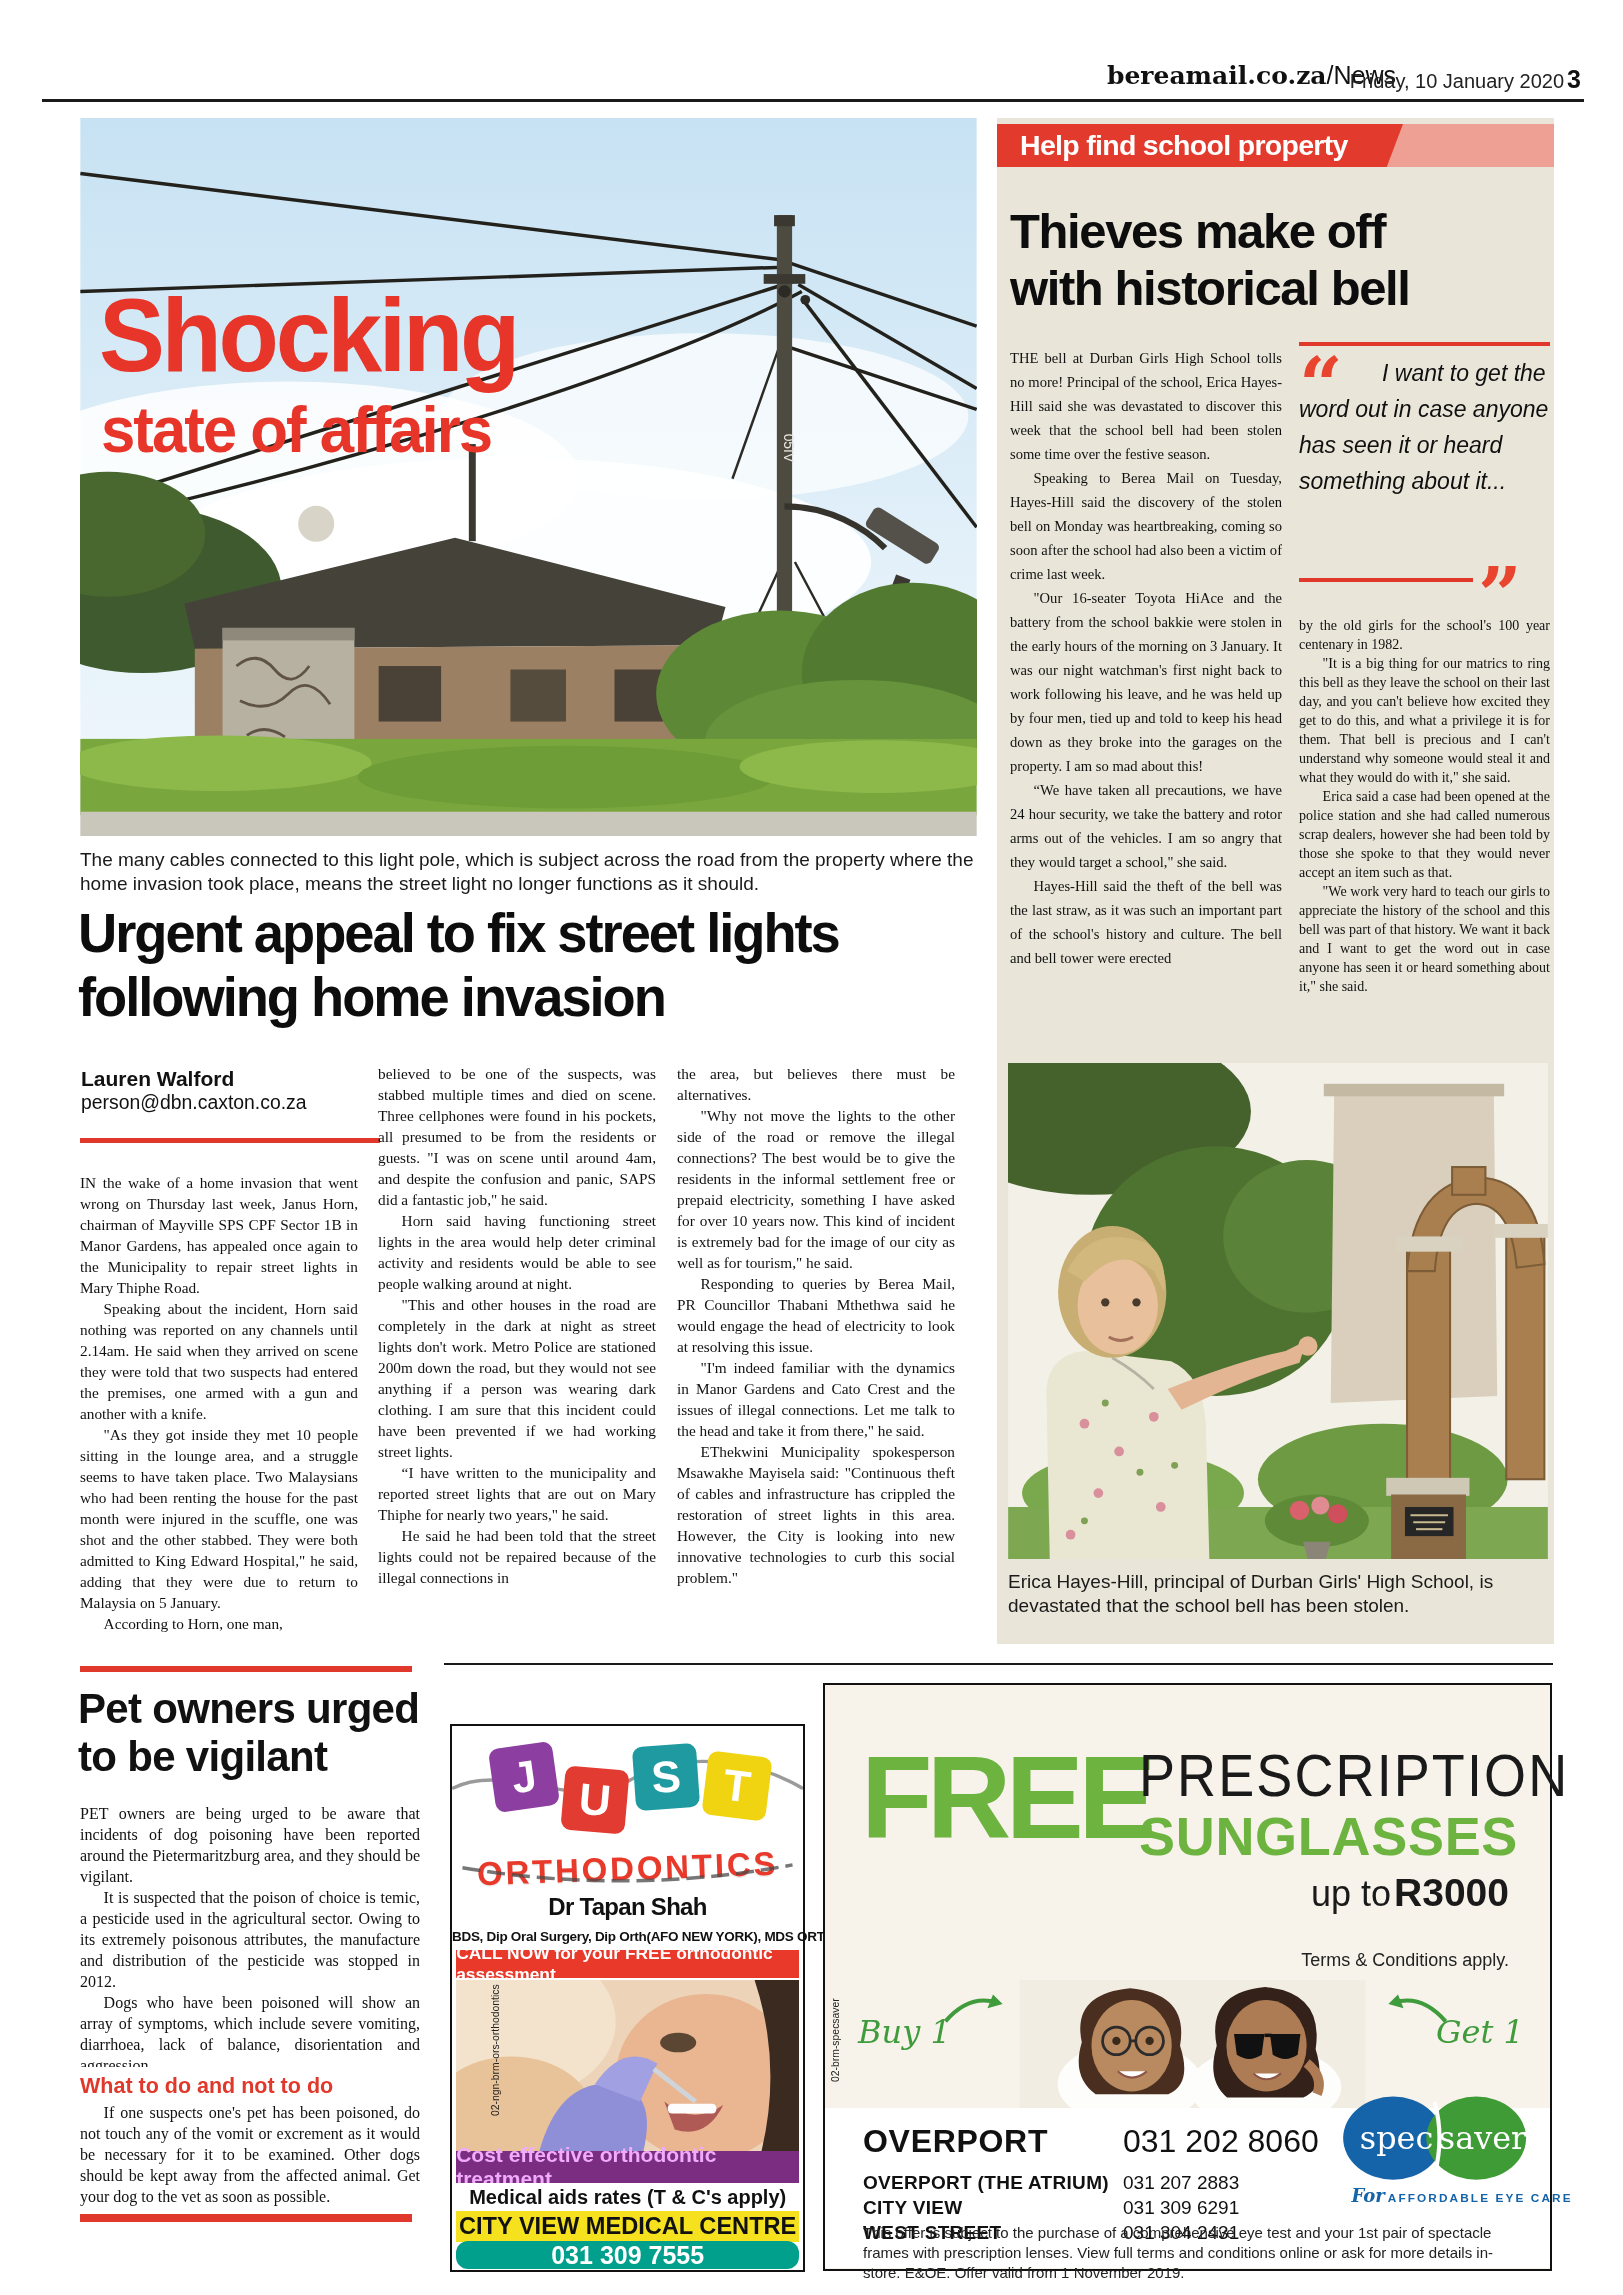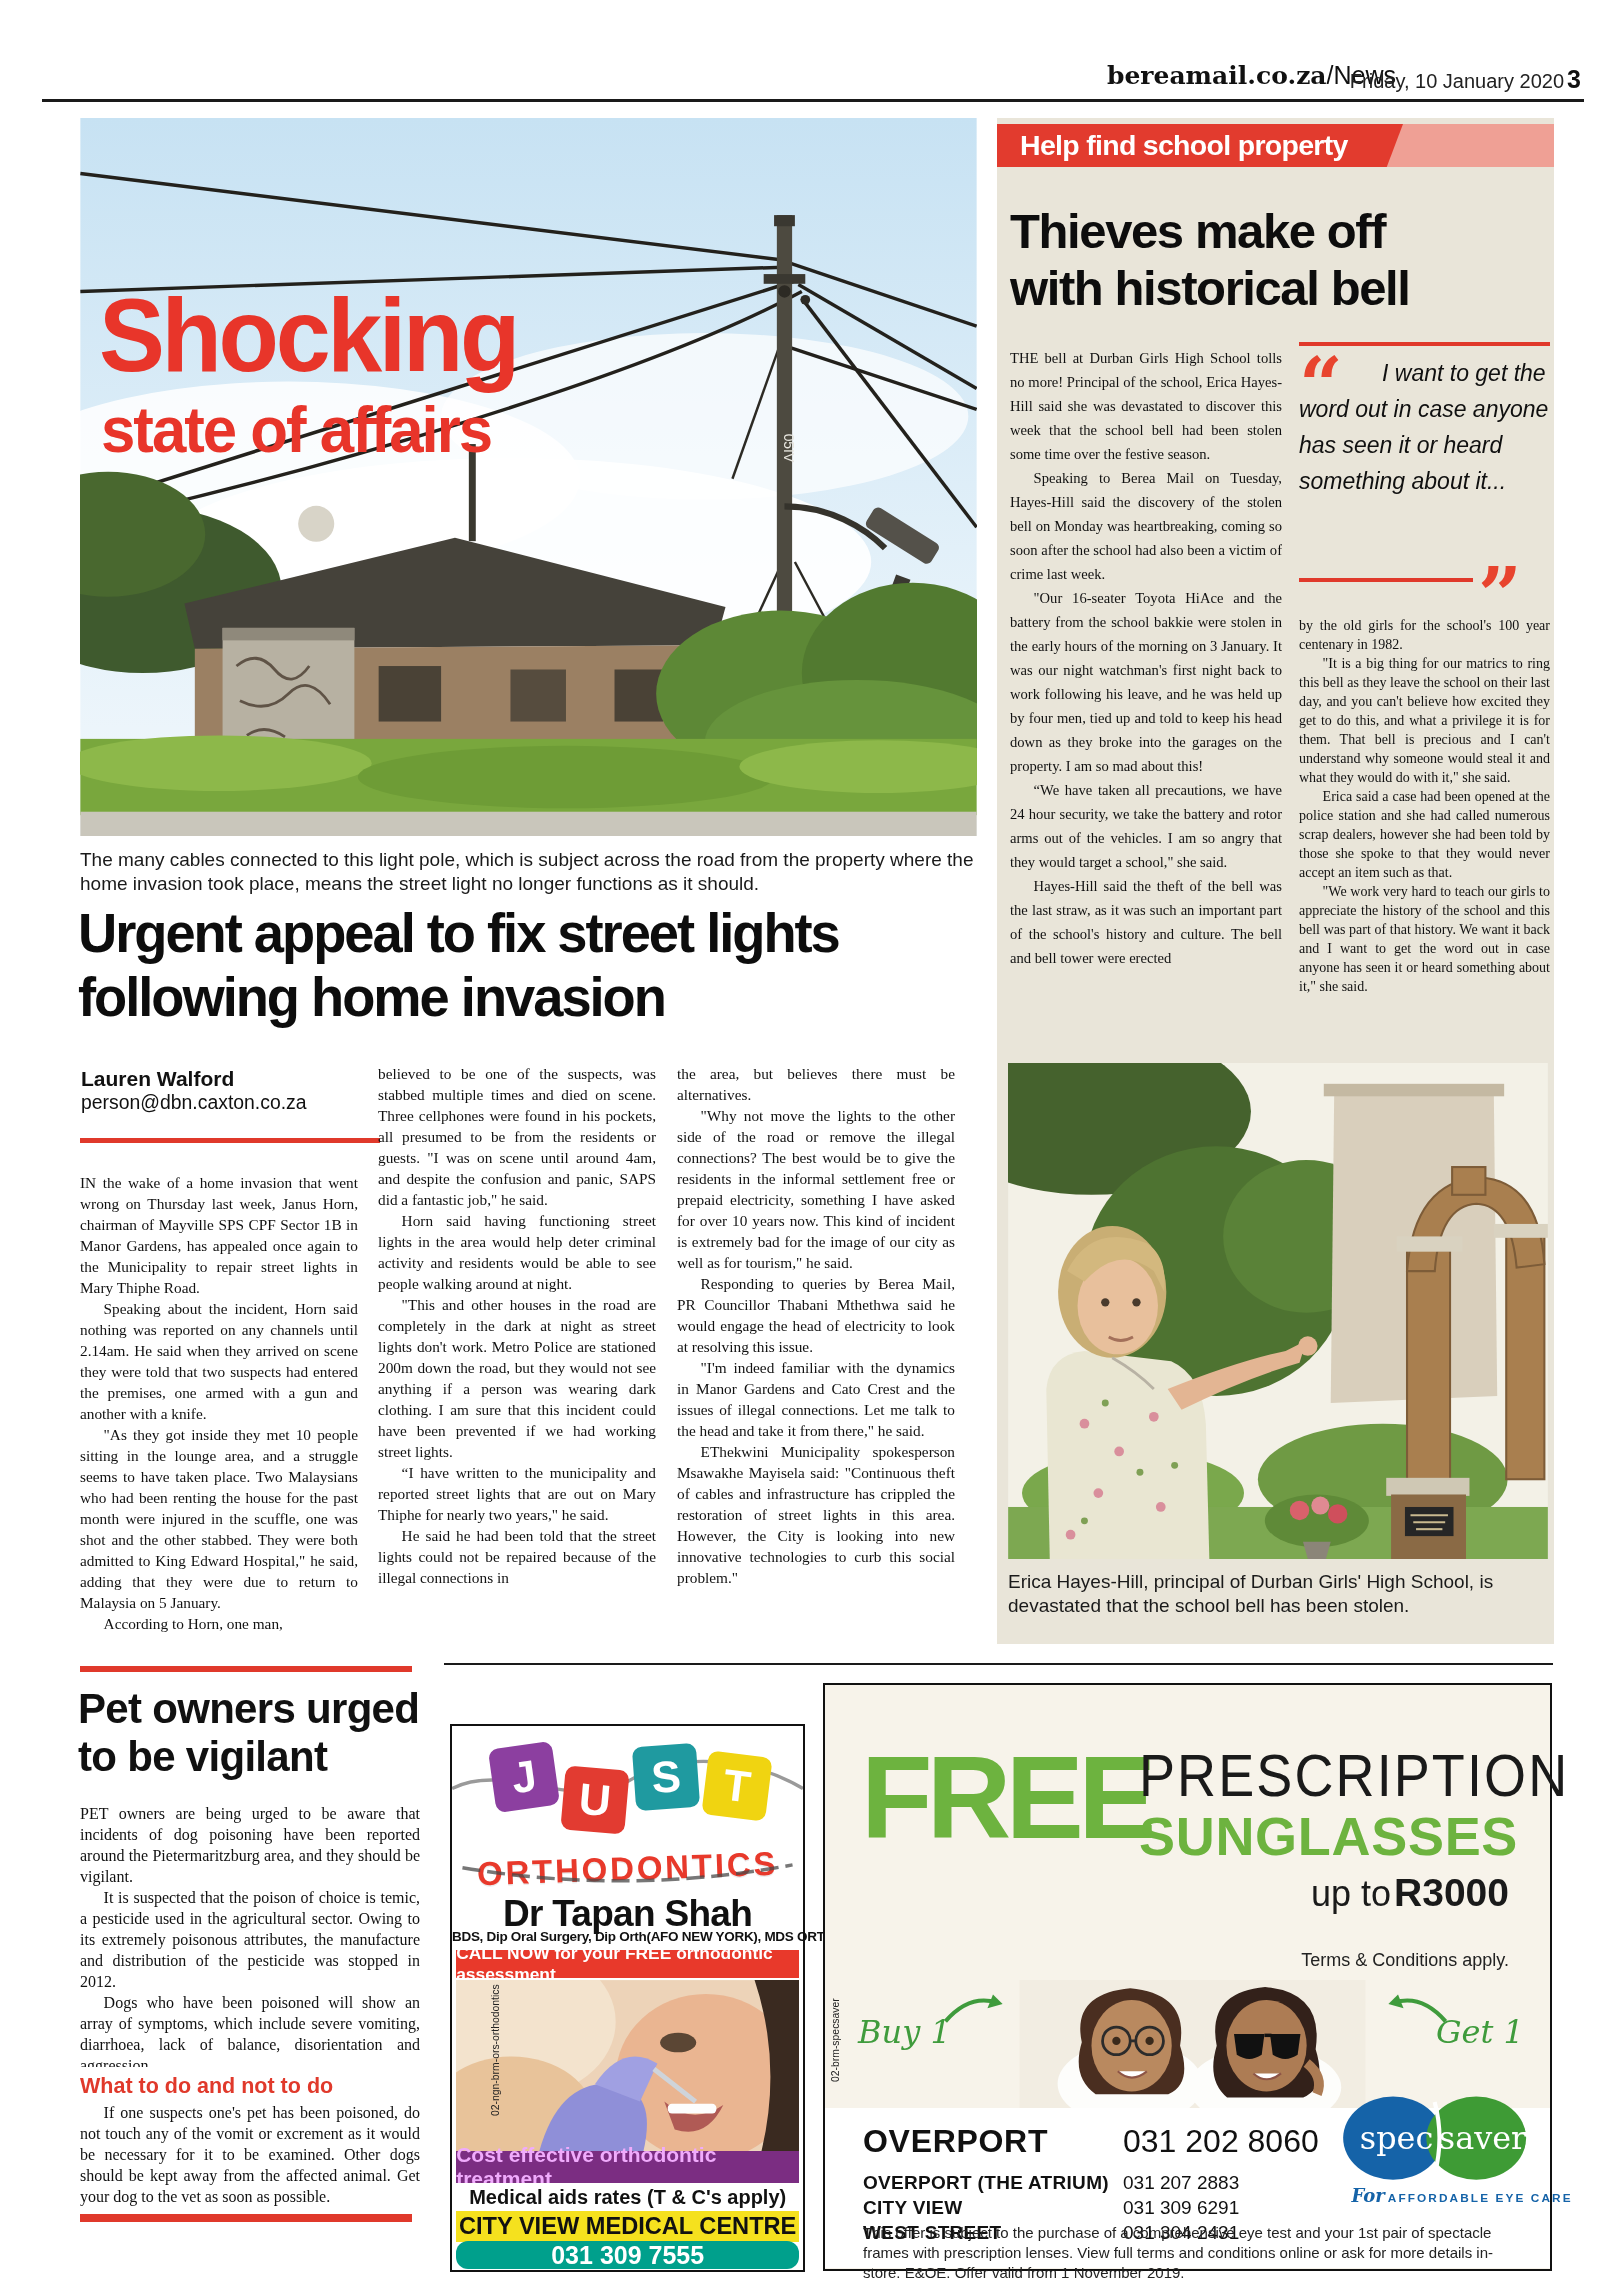--- a/index.html
+++ b/index.html
@@ -51,21 +51,21 @@
   
   .pet-head{font-weight:bold;font-size:42px;line-height:47px;letter-spacing:-0.7px;}
   .pet-sub{color:#e0392b;font-weight:bold;font-size:21.5px;}
 
   
   .ortho-box{border:2.1px solid #111;background:#fff;box-sizing:border-box;}
   .just-sq{position:absolute;width:64px;height:64px;border-radius:9.7px;display:flex;align-items:center;
            justify-content:center;color:#fff;font-weight:bold;font-size:44px;font-family:"Liberation Sans",sans-serif;}
   .ortho-word{color:#e8392b;font-weight:bold;font-size:33px;letter-spacing:2.8px;white-space:nowrap;
               transform:rotate(-2deg);text-shadow:0 1.4px 0 rgba(0,0,0,.08);}
-  .ortho-doc{font-weight:bold;font-size:37px;letter-spacing:-0.7px;}
+  .ortho-doc{font-weight:bold;font-size:24px;letter-spacing:-0.7px;}
   .ortho-qual{font-weight:bold;font-size:13.5px;letter-spacing:-0.3px;white-space:nowrap;}
   .ortho-call{background:#e8392b;color:#fff;font-weight:bold;font-size:17.4px;display:flex;align-items:center;justify-content:center;}
   .bar{display:flex;align-items:center;justify-content:center;font-weight:bold;}
 
   
   .spec-box{border:2.1px solid #111;background:#f7f3ea;box-sizing:border-box;}
   .spec-free{color:#6db33f;font-weight:bold;font-size:117px;letter-spacing:-5.6px;line-height:1;}
   .spec-presc{color:#1a1a1a;font-weight:normal;font-size:54px;letter-spacing:2.1px;line-height:1;transform:scaleY(1.08);transform-origin:top;}
   .spec-sun{color:#6db33f;font-weight:bold;font-size:54px;letter-spacing:0.7px;line-height:1;}
   .spec-upto{font-size:36px;color:#1a1a1a;}

